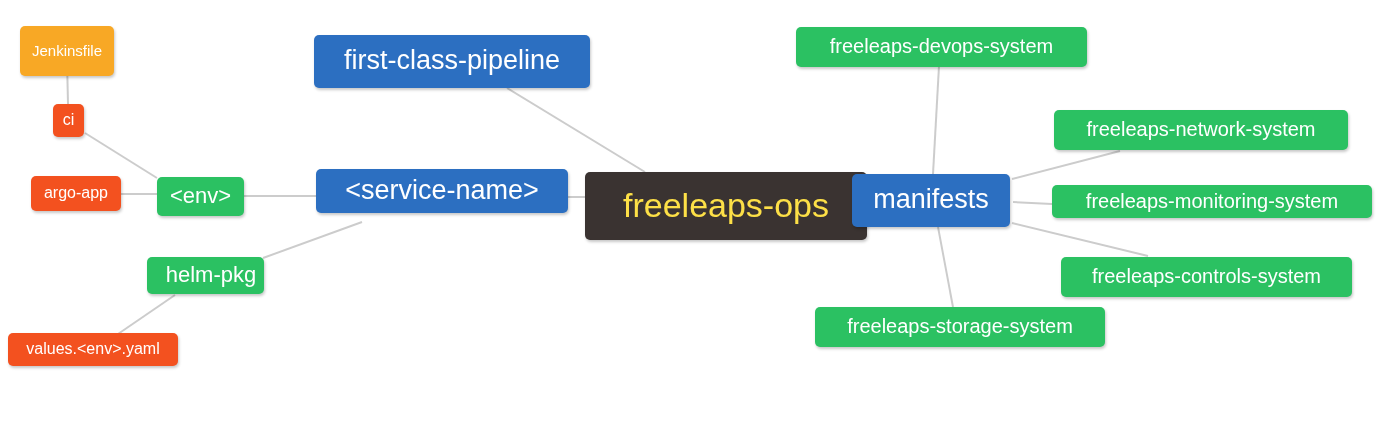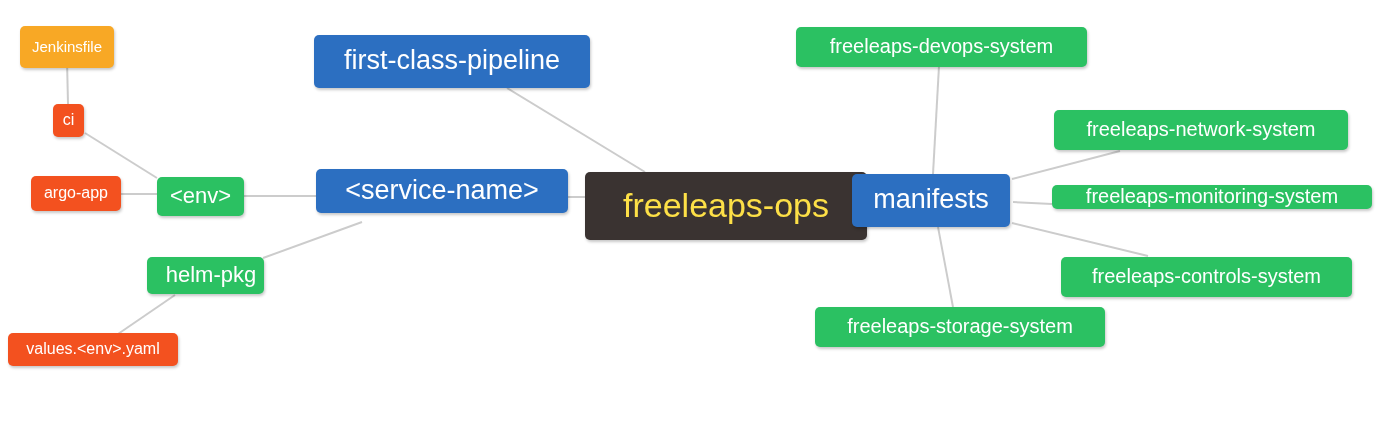--- a/index.html
+++ b/index.html
@@ -79,33 +79,33 @@
       </div>
       <div class="node" style="left: 147px; top: 257px; width: 117px; height: 37px; font-size: 22px; background: rgb(43, 193, 98); color: rgb(255, 255, 255); padding-left: 11px;">
         <span class="label">helm-pkg</span>
       </div>
       <div class="node" style="left: 53px; top: 104px; width: 31px; height: 33px; font-size: 16px; background: rgb(243, 81, 31); color: rgb(255, 255, 255);">
         <span class="label">ci</span>
       </div>
       <div class="node" style="left: 31px; top: 176px; width: 90px; height: 35px; font-size: 16px; background: rgb(243, 81, 31); color: rgb(255, 255, 255);">
         <span class="label">argo-app</span>
       </div>
-      <div class="node" style="left: 20px; top: 26px; width: 94px; height: 42px; font-size: 15px; background: rgb(248, 168, 37); color: rgb(255, 255, 255);">
+      <div class="node" style="left: 20px; top: 26px; width: 94px; height: 50px; font-size: 15px; background: rgb(248, 168, 37); color: rgb(255, 255, 255);">
         <span class="label">Jenkinsfile</span>
       </div>
       <div class="node" style="left: 8px; top: 333px; width: 170px; height: 33px; font-size: 16px; background: rgb(243, 81, 31); color: rgb(255, 255, 255);">
         <span class="label">values.&lt;env&gt;.yaml</span>
       </div>
       <div class="node" style="left: 796px; top: 27px; width: 291px; height: 40px; font-size: 20px; background: rgb(43, 193, 98); color: rgb(255, 255, 255);">
         <span class="label">freeleaps-devops-system</span>
       </div>
       <div class="node" style="left: 1054px; top: 110px; width: 294px; height: 40px; font-size: 20px; background: rgb(43, 193, 98); color: rgb(255, 255, 255);">
         <span class="label">freeleaps-network-system</span>
       </div>
-      <div class="node" style="left: 1052px; top: 185px; width: 320px; height: 24px; font-size: 20px; background: rgb(43, 193, 98); color: rgb(255, 255, 255);">
+      <div class="node" style="left: 1052px; top: 185px; width: 320px; height: 33px; font-size: 20px; background: rgb(43, 193, 98); color: rgb(255, 255, 255);">
         <span class="label">freeleaps-monitoring-system</span>
       </div>
       <div class="node" style="left: 1061px; top: 257px; width: 291px; height: 40px; font-size: 20px; background: rgb(43, 193, 98); color: rgb(255, 255, 255);">
         <span class="label">freeleaps-controls-system</span>
       </div>
       <div class="node" style="left: 815px; top: 307px; width: 290px; height: 40px; font-size: 20px; background: rgb(43, 193, 98); color: rgb(255, 255, 255); text-align: right;">
         <span class="label">freeleaps-storage-system</span>
       </div>
     </div>
 </div>

